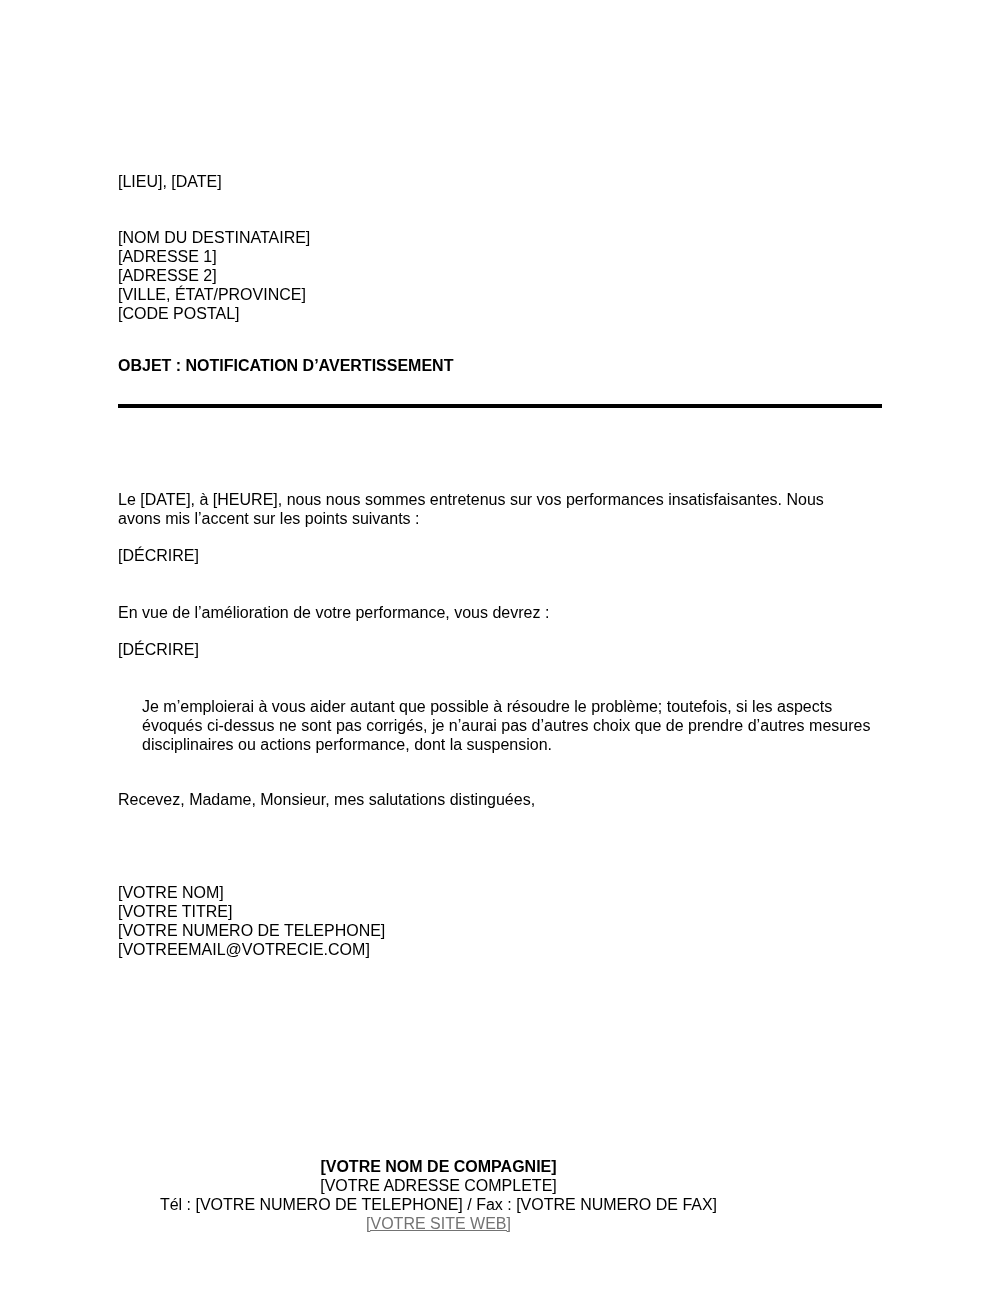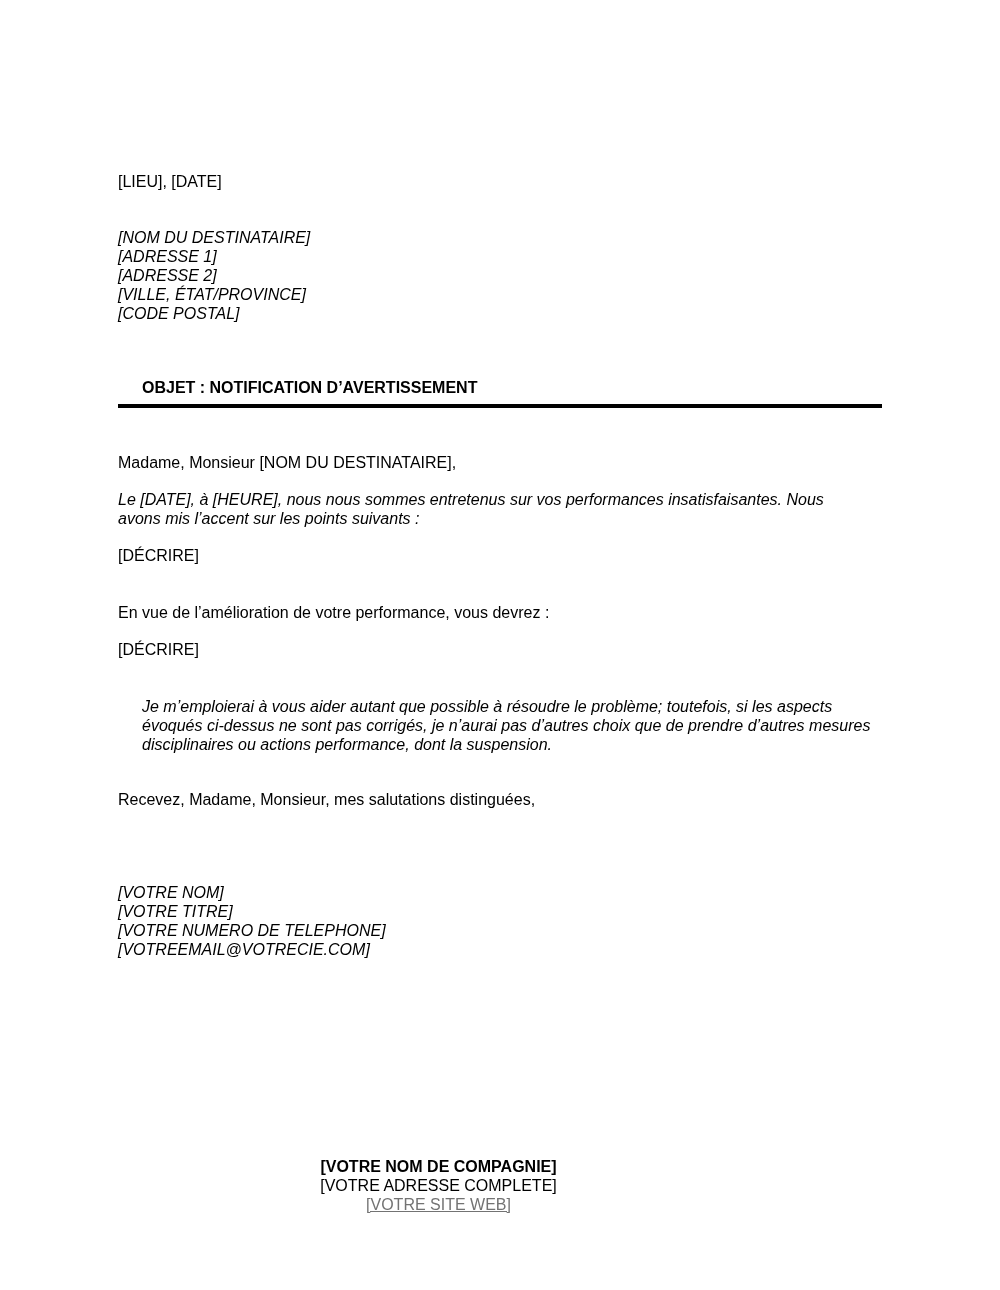--- a/index.html
+++ b/index.html
@@ -27,21 +27,20 @@
       position: absolute;
       left: 118px;
       white-space: nowrap;
       line-height: 19px;
     }
     .block .line { position: static; }
     .block {
       position: absolute;
       left: 118px;
       line-height: 19px;
-      font-style: italic;
     }
     .subject {
       font-weight: bold;
     }
     .rule {
       position: absolute;
       left: 118px;
       top: 404px;
       width: 764px;
       height: 4px;
@@ -69,24 +68,23 @@
   <div class="line" style="top:172px;">[LIEU], [DATE]</div>
 
   <div class="block" style="top:228px;">
     <div class="line">[NOM DU DESTINATAIRE]</div>
     <div class="line">[ADRESSE 1]</div>
     <div class="line">[ADRESSE 2]</div>
     <div class="line">[VILLE, ÉTAT/PROVINCE]</div>
     <div class="line">[CODE POSTAL]</div>
   </div>
 
-  <div class="line subject" style="top:378px;margin-left:24px;">OBJET : NOTIFICATION D’AVERTISSEMENT</div>
+  <div class="line subject" style="top:356px;">OBJET : NOTIFICATION D’AVERTISSEMENT</div>
   <div class="rule"></div>
 
-  <div class="line" style="top:453px;">Madame, Monsieur [NOM DU DESTINATAIRE],</div>
 
   <div class="block" style="top:490px;">
     <div class="line">Le [DATE], à [HEURE], nous nous sommes entretenus sur vos performances insatisfaisantes. Nous</div>
     <div class="line">avons mis l’accent sur les points suivants :</div>
   </div>
 
   <div class="line" style="top:546px;">[DÉCRIRE]</div>
 
   <div class="line" style="top:603px;">En vue de l’amélioration de votre performance, vous devrez :</div>
 
@@ -103,16 +101,17 @@
   <div class="block" style="top:883px;">
     <div class="line">[VOTRE NOM]</div>
     <div class="line">[VOTRE TITRE]</div>
     <div class="line">[VOTRE NUMERO DE TELEPHONE]</div>
     <div class="line">[VOTREEMAIL@VOTRECIE.COM]</div>
   </div>
 
   <div class="footer">
     <div class="company">[VOTRE NOM DE COMPAGNIE]</div>
     <div>[VOTRE ADRESSE COMPLETE]</div>
+    <div>Tél : [VOTRE NUMERO DE TELEPHONE] / Fax : [VOTRE NUMERO DE FAX]</div>
     <div><a href="#">[VOTRE SITE WEB]</a></div>
   </div>
 
 </div>
 
 </body></html>

